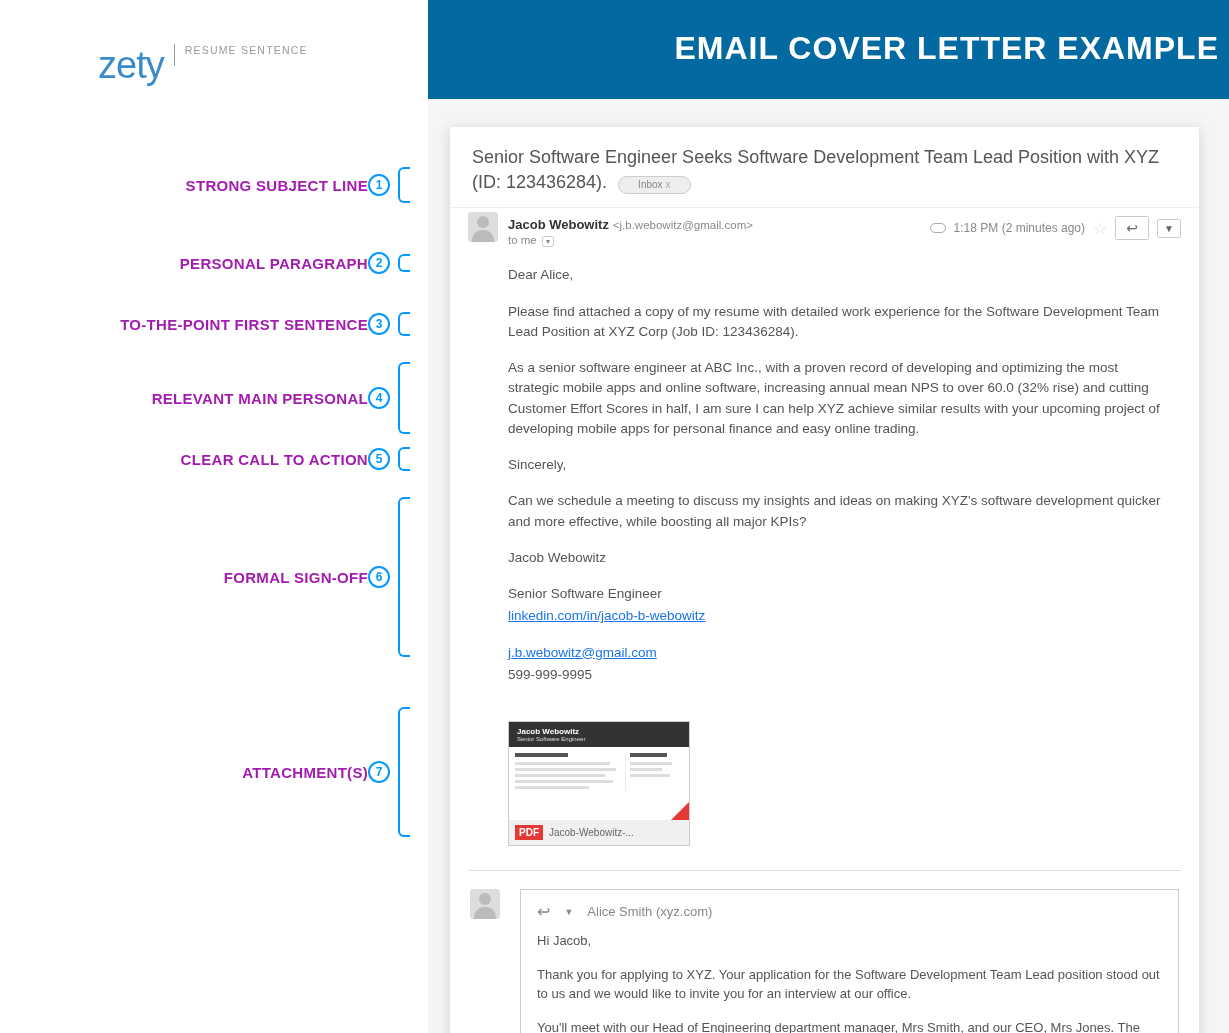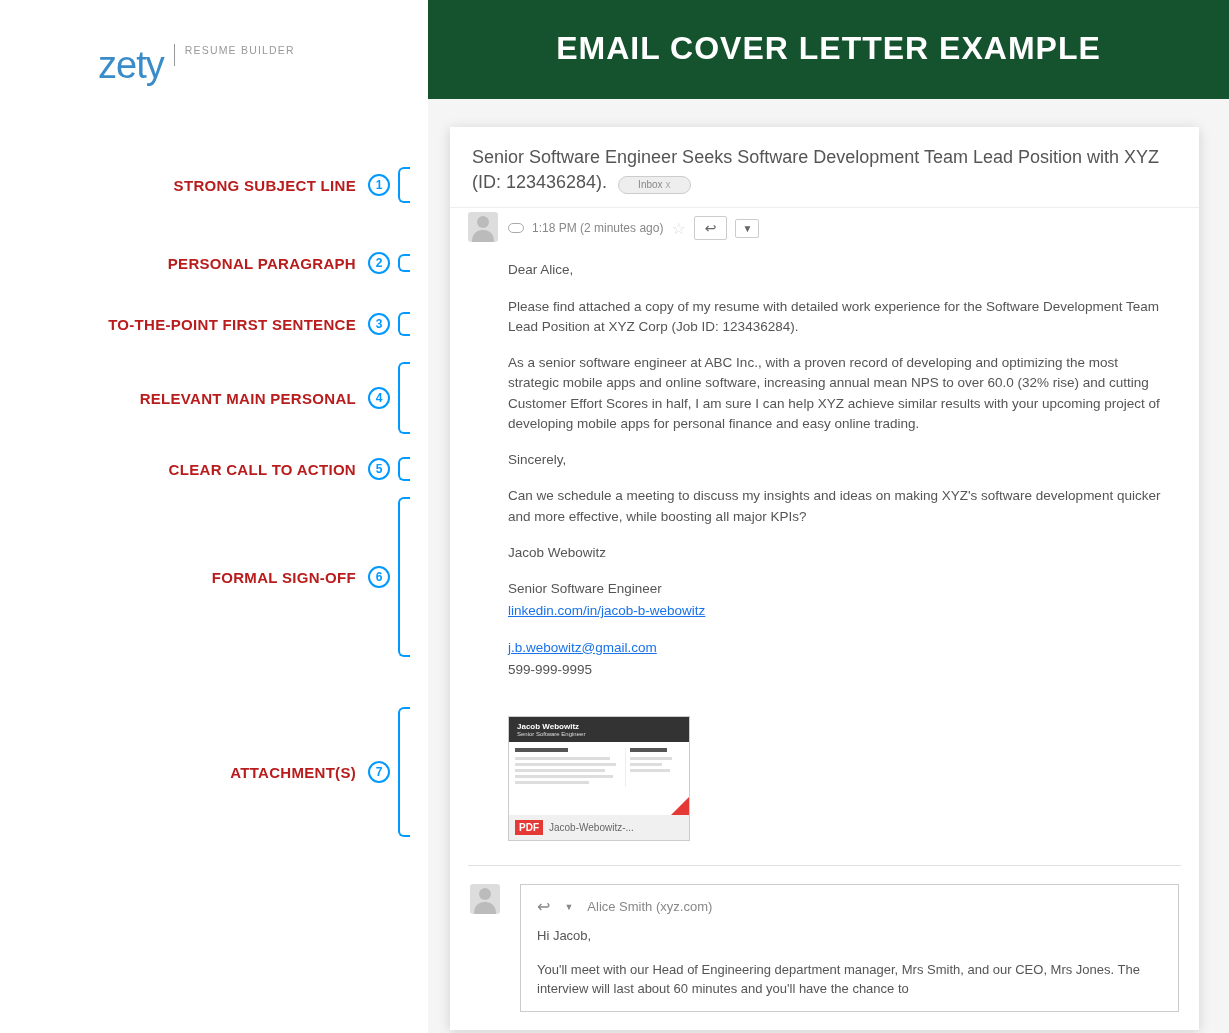--- a/index.html
+++ b/index.html
@@ -4,24 +4,24 @@
 <style>
   * { box-sizing: border-box; margin: 0; padding: 0; }
   body { font-family: Arial, Helvetica, sans-serif; background: #fff; width: 1229px; }
   .container { display: flex; width: 1229px; }
   .left-col { width: 428px; background: #fff; }
   .right-col { width: 801px; background: #f5f5f5; padding-bottom: 20px; }
   .logo-row { padding: 44px 0 0 98px; display: flex; align-items: flex-start; gap: 10px; }
   .logo-text { font-size: 38px; font-weight: 400; color: #3a8cc9; letter-spacing: -1px; font-family: 'Segoe UI', Arial, sans-serif; }
   .logo-divider { width: 1px; height: 22px; background: #999; }
   .logo-sub { font-size: 10.5px; color: #999; letter-spacing: 1.2px; }
-  .banner { background: #14532d; color: #fff; text-align: center; padding: 30px 10px 32px; font-size: 32px; font-weight: 700; letter-spacing: 1px; }
+  .banner { background: #0369a1; color: #fff; text-align: right; padding: 30px 10px 32px; font-size: 32px; font-weight: 700; letter-spacing: 1px; }
   .annotations { position: relative; }
   .anno-row { position: absolute; display: flex; align-items: center; justify-content: flex-end; width: 410px; right: 18px; }
-  .anno-label { font-size: 15px; font-weight: 700; color: #b91c1c; letter-spacing: 0.3px; text-align: right; margin-right: 12px; white-space: nowrap;}
+  .anno-label { font-size: 15px; font-weight: 700; color: #a21caf; letter-spacing: 0.3px; text-align: right; white-space: nowrap;}
   .anno-num { width: 22px; height: 22px; border: 2px solid #0099ff; border-radius: 50%; color: #0099ff; font-size: 12px; font-weight: 700; display: flex; align-items: center; justify-content: center; margin-right: 8px;}
   .anno-bracket { border-left: 2px solid #0099ff; border-top: 2px solid #0099ff; border-bottom: 2px solid #0099ff; border-top-left-radius: 6px; border-bottom-left-radius: 6px; width: 12px; }
 
   .email-card { background: #fff; margin: 28px 30px 0 22px; box-shadow: 0 2px 12px rgba(0,0,0,0.15); font-size: 14px; }
   .subject-line { padding: 18px 22px 12px 22px; font-size: 18px; color: #555; line-height: 1.4; }
   .inbox-tag { display: inline-block; background: #eee; border: 1px solid #ccc; color: #888; font-size: 10px; padding: 1px 19px; border-radius: 9px; margin-left: 6px; }
   .inbox-tag .x { color: #aaa; margin-left: 3px; }
   .sender-row { display: flex; align-items: flex-start; padding: 4px 18px 0 18px; border-top: 1px solid #eee; }
   .avatar { width: 30px; height: 30px; background: #ddd; border-radius: 3px; position: relative; margin-right: 10px; flex-shrink: 0;}
   .avatar::before { content: ''; position: absolute; width: 12px; height: 12px; background: #bbb; border-radius: 50%; top: 4px; left: 9px; }
@@ -61,21 +61,21 @@
   .reply-body p { margin-bottom: 14px; color: #555; line-height: 1.5;}
 </style>
 </head>
 <body>
 
 <div class="container">
   <div class="left-col">
     <div class="logo-row">
       <span class="logo-text">zety</span>
       <span class="logo-divider"></span>
-      <span class="logo-sub">RESUME BUILDER</span>
+      <span class="logo-sub">RESUME SENTENCE</span>
     </div>
     <div class="annotations">
       <div class="anno-row" style="top:80px;">
         <span class="anno-label">STRONG SUBJECT LINE</span>
         <span class="anno-num">1</span>
         <span class="anno-bracket" style="height:36px;"></span>
       </div>
       <div class="anno-row" style="top:165px;">
         <span class="anno-label">PERSONAL PARAGRAPH</span>
         <span class="anno-num">2</span>
@@ -84,21 +84,21 @@
       <div class="anno-row" style="top:225px;">
         <span class="anno-label">TO-THE-POINT FIRST SENTENCE</span>
         <span class="anno-num">3</span>
         <span class="anno-bracket" style="height:24px;"></span>
       </div>
       <div class="anno-row" style="top:275px;">
         <span class="anno-label">RELEVANT MAIN PERSONAL</span>
         <span class="anno-num">4</span>
         <span class="anno-bracket" style="height:72px;"></span>
       </div>
-      <div class="anno-row" style="top:370px;padding-left:27px;">
+      <div class="anno-row" style="top:360px;padding-left:27px;">
         <span class="anno-label">CLEAR CALL TO ACTION</span>
         <span class="anno-num">5</span>
         <span class="anno-bracket" style="height:24px;"></span>
       </div>
       <div class="anno-row" style="top:410px;">
         <span class="anno-label">FORMAL SIGN-OFF</span>
         <span class="anno-num">6</span>
         <span class="anno-bracket" style="height:160px;"></span>
       </div>
       <div class="anno-row" style="top:620px;">
@@ -113,20 +113,27 @@
     <div class="banner">EMAIL COVER LETTER EXAMPLE</div>
     <div class="email-card">
       <div class="subject-line">
         <span>Senior Software Engineer Seeks Software Development Team Lead Position with XYZ (ID: 123436284).</span>
         <span class="inbox-tag">
           <span>Inbox</span><span class="x">x</span>
         </span>
       </div>
       <div class="sender-row">
         <div class="avatar"></div>
+        <div class="sender-info">
+          <span class="sender-name">Jacob Webowitz</span>
+          <span class="sender-email">&lt;j.b.webowitz@gmail.com&gt;</span>
+          <div class="to-me">
+            <span>to me</span> <span class="chev">▾</span>
+          </div>
+        </div>
         <div class="meta-row">
           <span class="clip-icon"></span>
           <span class="timestamp">1:18 PM (2 minutes ago)</span>
           <span class="star-icon">☆</span>
           <span class="reply-btn">↩</span>
           <span class="more-btn">▼</span>
         </div>
       </div>
       <div class="email-body">
         <p>Dear Alice,</p>
@@ -176,20 +183,21 @@
       <div class="reply-section">
         <div class="avatar"></div>
         <div class="reply-box">
           <div class="reply-to-row">
             <span class="reply-arrow">↩</span>
             <span class="reply-chev">▼</span>
             <span>Alice Smith (xyz.com)</span>
           </div>
           <div class="reply-body">
             <p>Hi Jacob,</p>
+            <p>Thank you for applying to XYZ. Your application for the Software Development Team Lead position stood out to us and we would like to invite you for an interview at our office.</p>
             <p style="margin-bottom:0;">You'll meet with our Head of Engineering department manager, Mrs Smith, and our CEO, Mrs Jones. The interview will last about 60 minutes and you'll have the chance to</p>
           </div>
         </div>
       </div>
 
     </div>
   </div>
 </div>
 
 </body></html>

